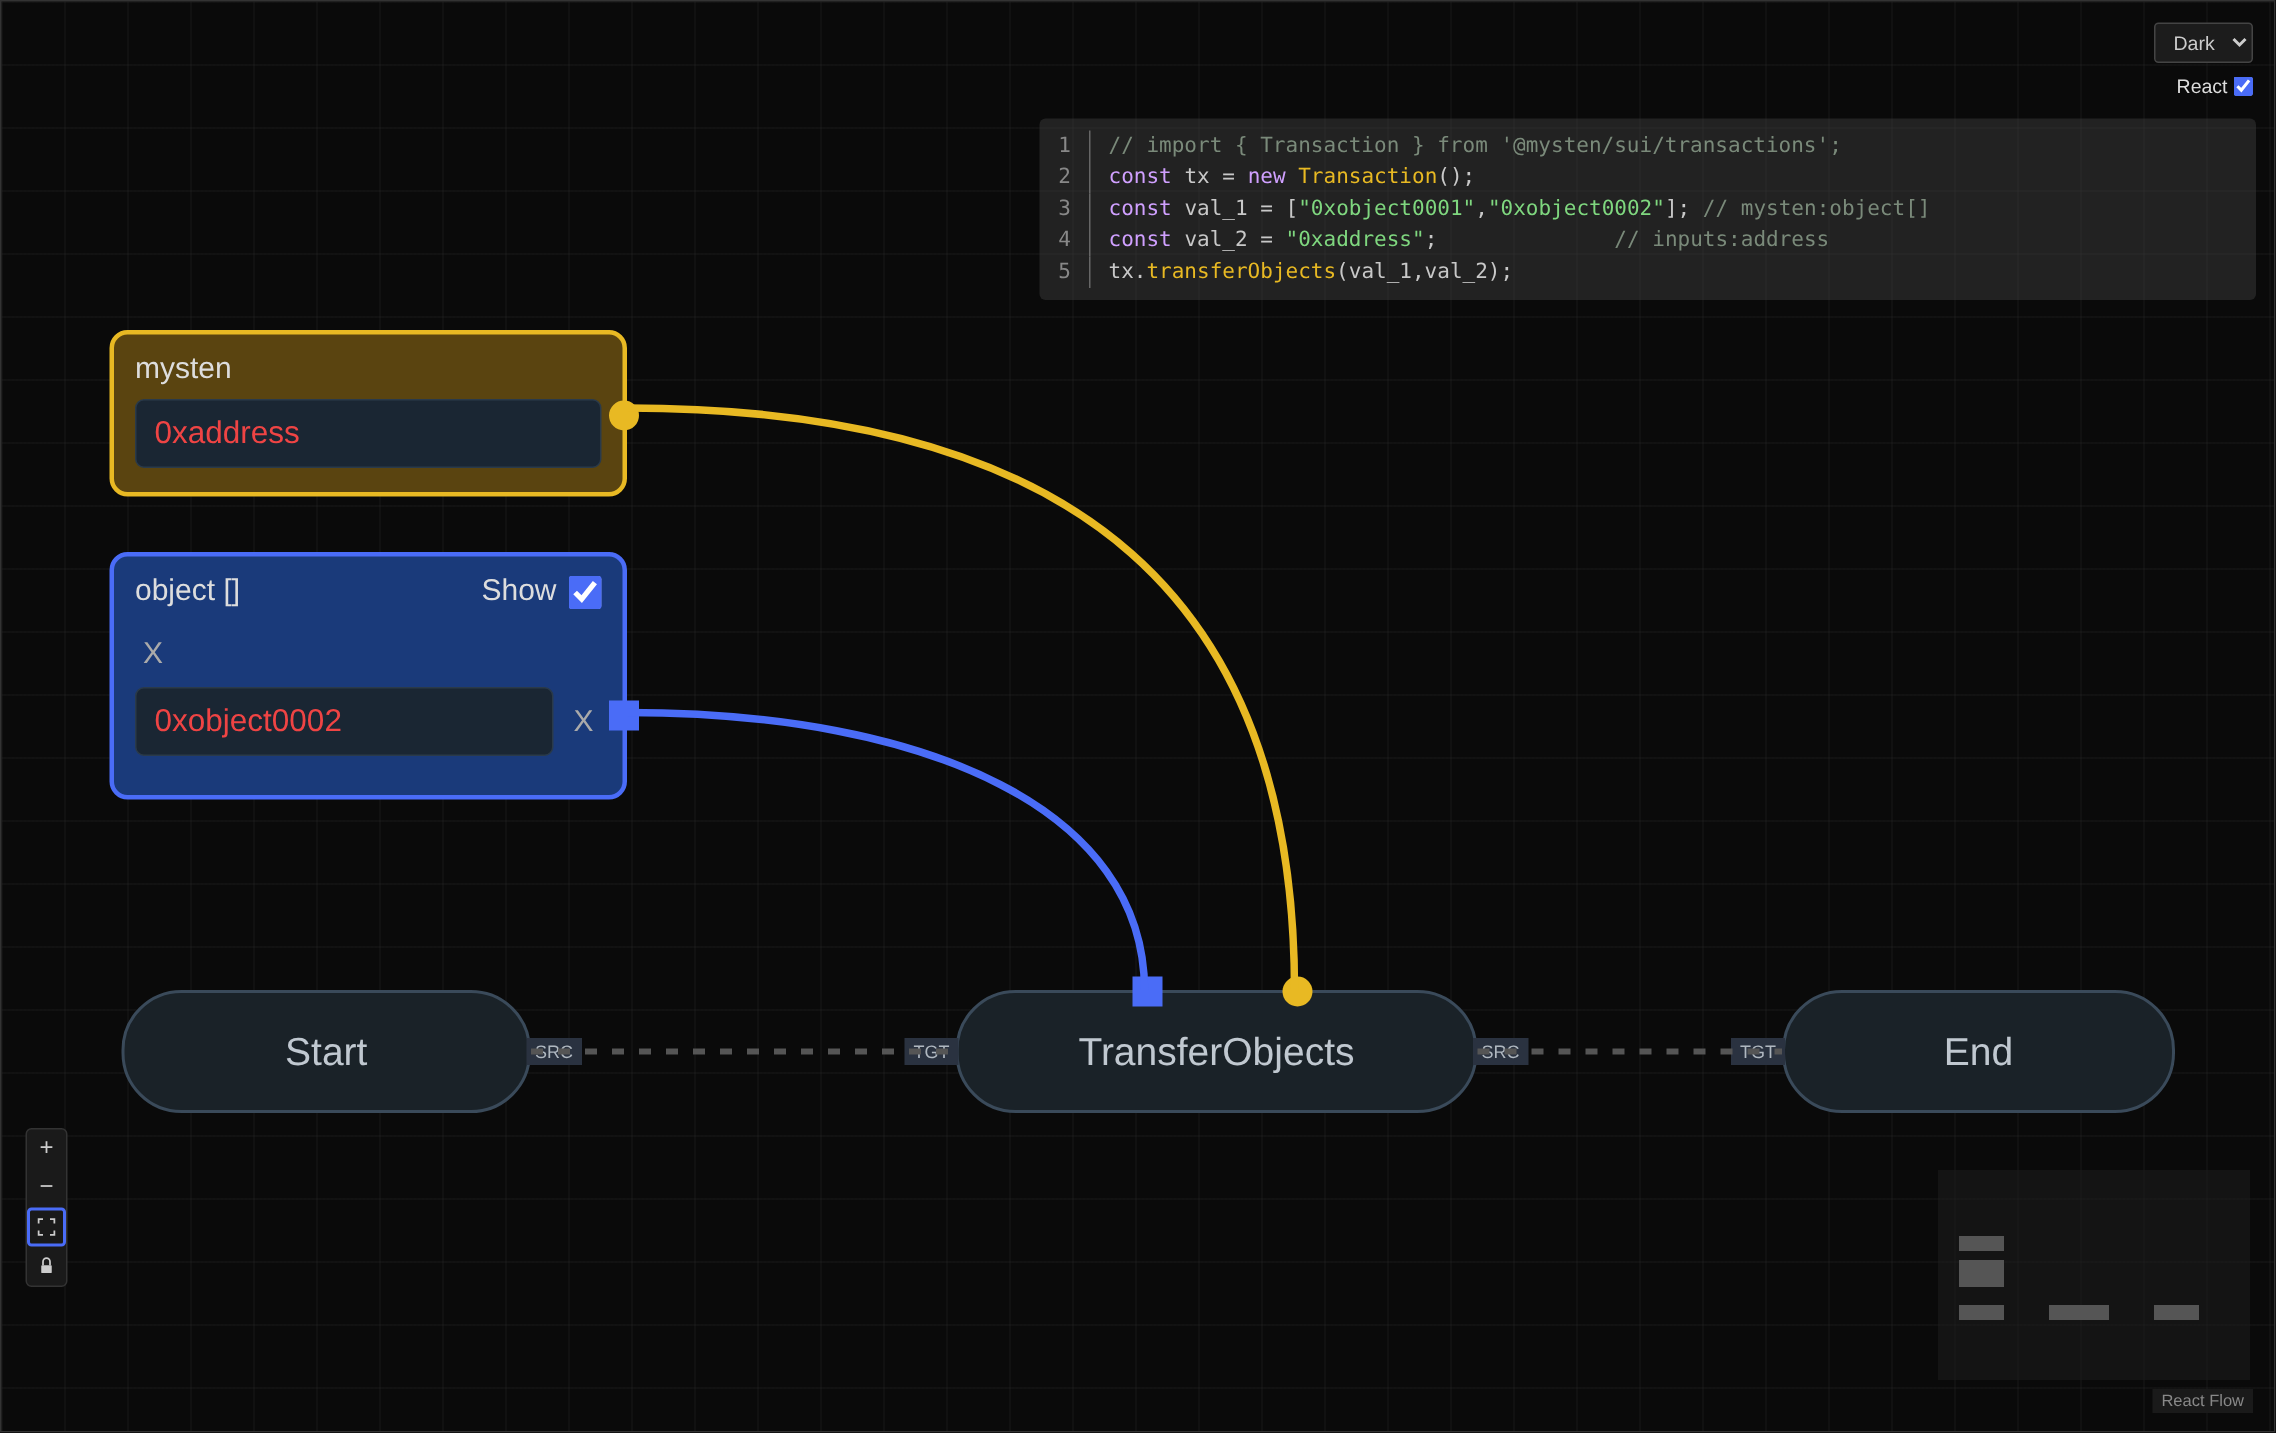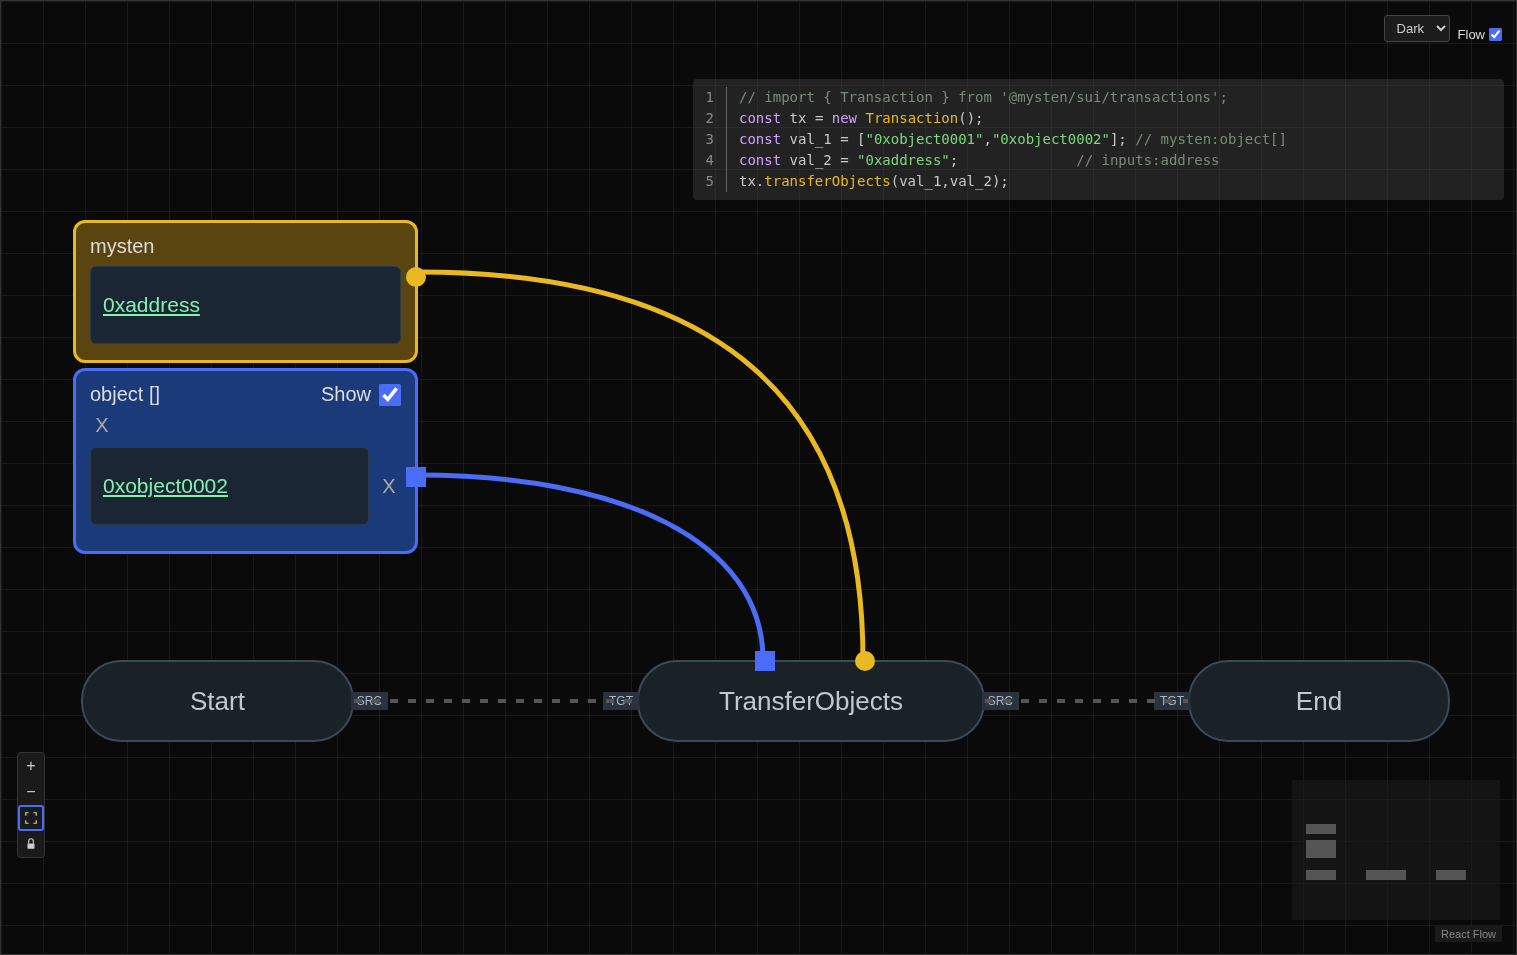--- a/index.html
+++ b/index.html
@@ -18,21 +18,21 @@
     linear-gradient(rgba(60,60,60,0.3) 1px, transparent 1px),
     linear-gradient(90deg, rgba(60,60,60,0.3) 1px, transparent 1px);
   background-size: 42px 42px;
   border: 1px solid #333;
 }
 .toolbar {
   position: absolute;
   top: 14px;
   right: 14px;
   display: flex;
-  flex-direction: row;
+  flex-direction: column;
   align-items: flex-end;
   gap: 8px;
   z-index: 50;
 }
 .theme-select {
   background: #1c1c1c;
   color: #ccc;
   border: 1px solid #444;
   padding: 4px 8px;
   font-size: 13px;
@@ -83,41 +83,40 @@
   width: 345px;
   background: #5a4410;
   border: 3px solid #e8b923;
   padding: 12px 14px 16px;
 }
 .node-address .label { color: #ddd; font-size: 20px; margin-bottom: 8px; }
 .input-field {
   width: 100%;
   background: #1a2633;
   border: 1px solid #2a3a4a;
-  color: #86efac;
+  color: #ef4444;
   font-size: 21px;
-  padding: 26px 12px;
+  padding: 10px 12px;
   border-radius: 6px;
-  text-decoration: underline;
 }
 .node-object {
   left: 72px;
   top: 367px;
   width: 345px;
   background: #1a3a7a;
   border: 3px solid #4a6cf7;
   padding: 12px 14px 16px;
 }
 .object-header {
   display: flex;
   justify-content: space-between;
   align-items: flex-end;
   color: #ddd;
   font-size: 20px;
-  margin-bottom: 8px;
+  margin-bottom: 19px;
 }
 .show-toggle { display: flex; align-items: center; gap: 8px; }
 .show-toggle input {
   width: 22px;
   height: 22px;
   accent-color: #4a6cf7;
 }
 .obj-row { display: flex; align-items: center; gap: 8px; margin-bottom: 10px; }
 .obj-row .input-field { flex: 1; }
 .remove-x {
@@ -246,21 +245,21 @@
     <path class="dash" d="M 984 700 L 1187 700"></path>
     <path class="edge-yellow" d="M 417 271 C 720 271, 862 400, 862 659"></path>
     <path class="edge-blue" d="M 417 474 C 620 474, 762 540, 762 659"></path>
   </svg>
 
   <div class="toolbar">
     <select class="theme-select">
       <option>Dark</option>
     </select>
     <label class="code-toggle">
-      <span>Flow</span>
+      <span>React</span>
       <input type="checkbox" checked="" style="">
     </label>
   </div>
 
   <div class="code-panel">
     <div class="code-row">
       <div class="line-no">1</div>
       <div class="code-txt"><span class="tok-comment">// import { Transaction } from '@mysten/sui/transactions';</span></div>
     </div>
     <div class="code-row">

